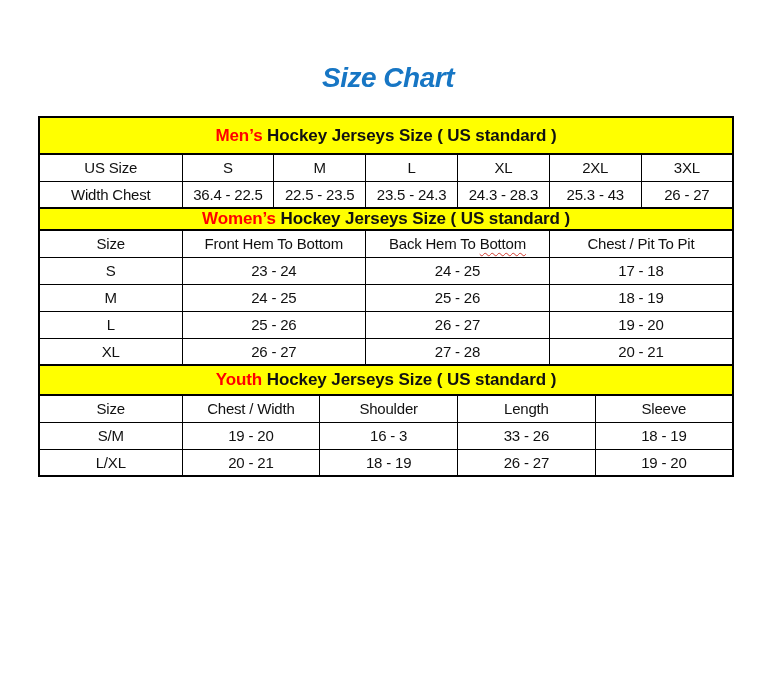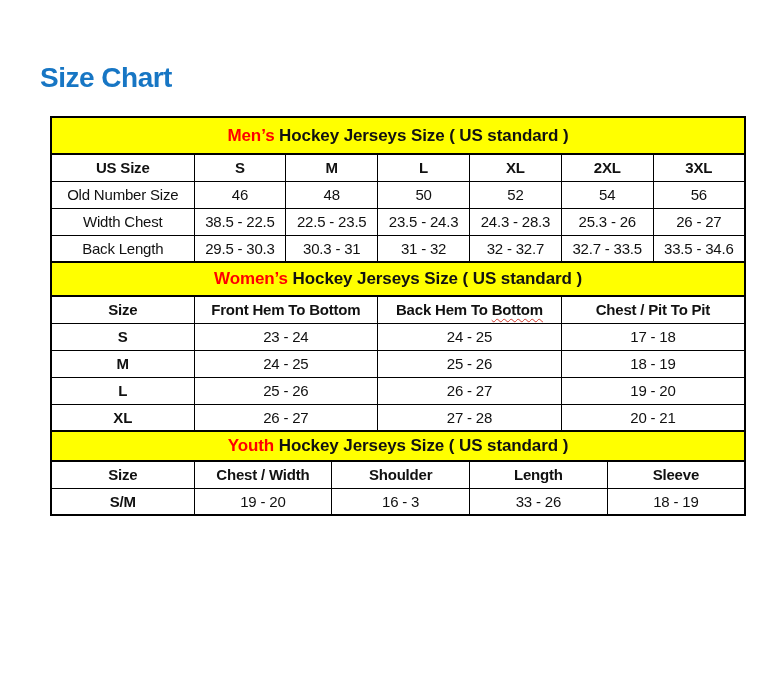--- a/index.html
+++ b/index.html
@@ -6,26 +6,27 @@
   html, body { background: #ffffff; }
   body {
     width: 776px; height: 692px;
     font-family: "Liberation Sans", sans-serif;
     color: #111111;
     overflow: hidden;
   }
   .page { width: 776px; height: 692px; padding-top: 62px; }
   .page-title {
     width: 696px; margin: 0 auto 22px auto;
-    text-align: left;
+    text-align: center;
     font-size: 28px; font-weight: 700;
     letter-spacing: -0.5px;
     color: var(--title-color, #1776c4);
+    font-style: italic;
   }
-  .tables-wrap { width: 696px; margin-left: 50px; }
+  .tables-wrap { width: 696px; margin-left: 38px; }
   table {
     border-collapse: collapse;
     width: 696px;
     table-layout: fixed;
   }
   table + table { margin-top: -2px; }
   td {
     border: 1px solid var(--border-color, #000);
     text-align: center; vertical-align: middle;
     font-size: 15px;
@@ -34,24 +35,24 @@
     letter-spacing: -0.2px;
     overflow: hidden; white-space: nowrap;
   }
   table, tr.band td { border: 2px solid var(--border-color, #000); }
   tr.band td {
     background: var(--band-bg, #ffff00);
     font-size: 17px; font-weight: 700;
     letter-spacing: -0.1px;
   }
   #mens-table tr.band td { height: 37px; }
-  #womens-table tr.band td { height: 34px; }
+  #womens-table tr.band td { height: 22px; }
   #youth-table tr.band td { height: 30px; }
   tr.band .hl { color: var(--highlight-red, #ff0000); }
-  tr.head td, td.rowlabel-bold { font-weight: 700; }
+  tr.head td, td.rowlabel-bold { font-weight: 400; }
   .squiggle {
     text-decoration-line: underline;
     text-decoration-style: wavy;
     text-decoration-color: #d03a2f;
     text-decoration-thickness: 1px;
     text-underline-offset: 3px;
   }
 </style>
 </head>
 <body>
@@ -78,45 +79,27 @@
       <tr class="head">
         <td>US Size</td>
         <td>S</td>
         <td>M</td>
         <td>L</td>
         <td>XL</td>
         <td>2XL</td>
         <td>3XL</td>
       </tr>
       <tr>
-        <td>Old Number Size</td>
-        <td>46</td>
-        <td>48</td>
-        <td>50</td>
-        <td>52</td>
-        <td>54</td>
-        <td>56</td>
-      </tr>
-      <tr>
         <td>Width Chest</td>
-        <td>38.5 - 22.5</td>
+        <td>36.4 - 22.5</td>
         <td>22.5 - 23.5</td>
         <td>23.5 - 24.3</td>
         <td>24.3 - 28.3</td>
-        <td>25.3 - 26</td>
+        <td>25.3 - 43</td>
         <td>26 - 27</td>
-      </tr>
-      <tr>
-        <td>Back Length</td>
-        <td>29.5 - 30.3</td>
-        <td>30.3 - 31</td>
-        <td>31 - 32</td>
-        <td>32 - 32.7</td>
-        <td>32.7 - 33.5</td>
-        <td>33.5 - 34.6</td>
       </tr>
     </tbody>
       </table>
 
     <table id="womens-table">
       <colgroup>
           <col style="width:143px">
           <col>
           <col>
           <col>
@@ -177,17 +160,24 @@
         <td>Length</td>
         <td>Sleeve</td>
       </tr>
       <tr>
         <td class="rowlabel-bold">S/M</td>
         <td>19 - 20</td>
         <td>16 - 3</td>
         <td>33 - 26</td>
         <td>18 - 19</td>
       </tr>
+      <tr>
+        <td class="rowlabel-bold">L/XL</td>
+        <td>20 - 21</td>
+        <td>18 - 19</td>
+        <td>26 - 27</td>
+        <td>19 - 20</td>
+      </tr>
     </tbody>
       </table>
 
   </div>
 </div>
 
 </body></html>

